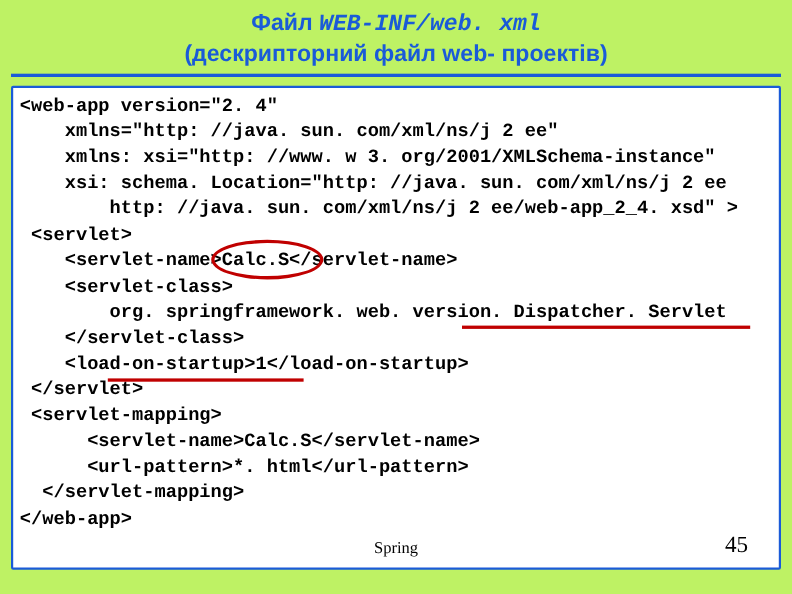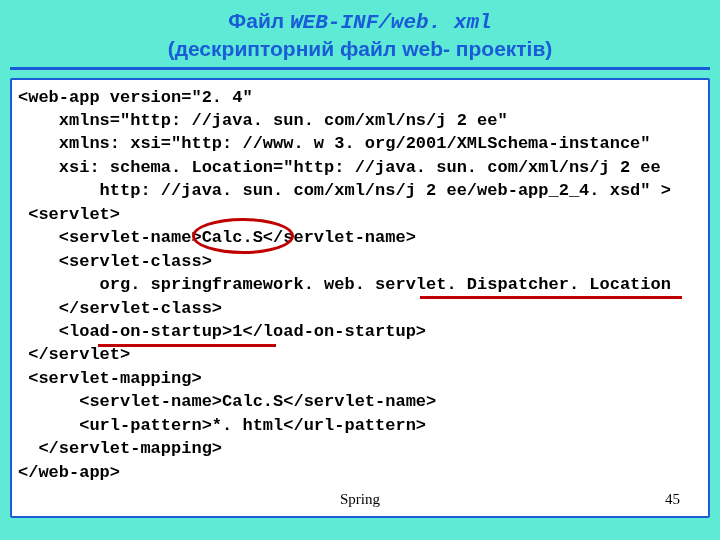--- a/index.html
+++ b/index.html
@@ -1,24 +1,24 @@
 <!DOCTYPE html>
 <html><head>
 <meta charset="utf-8">
 <style>
   html,body{margin:0;padding:0}
   body{width:720px;height:540px;background:#e8e8e8;font-family:Verdana,Arial,sans-serif;font-size:14px;overflow:hidden}
-  .slide{width:720px;height:540px;background:#5eead4;position:relative;box-sizing:border-box}
+  .slide{width:720px;height:540px;background:#bef264;position:relative;box-sizing:border-box}
   .title{text-align:center;padding:8px 10px 2px;font-weight:bold;font-size:21px;line-height:1.25;color:#1a5bd8}
   .title .mono{font-family:'Courier New',monospace;font-style:italic}
   .title .ital{}
   .title .row{display:block;border-bottom:3px solid #1a5bd8;padding-bottom:4px}
   .codebox{margin:6px 10px 0;border:2px solid #1a5bd8;border-radius:2px;padding:6px 6px 6px 6px;background:#fff;font-family:'Courier New',monospace;font-weight:bold;font-size:17px;line-height:1.38;white-space:pre;position:relative;color:#000;height:440px;box-sizing:border-box;overflow:hidden}
   .footer-name{position:absolute;bottom:6px;left:50%;transform:translateX(-50%);font-family:'Times New Roman',serif;font-size:15px;color:#000;font-weight:normal}
-  .footer-num{position:absolute;bottom:6px;right:28px;font-family:'Times New Roman',serif;font-size:15px;color:#000;font-weight:normal}
+  .footer-num{position:absolute;bottom:6px;right:28px;font-family:'Times New Roman',serif;font-size:21px;color:#000;font-weight:normal}
   .ellipse{position:absolute;border:3px solid #c00000;border-radius:50%;pointer-events:none}
   .underline{position:absolute;height:3px;background:#c00000;pointer-events:none}
 </style>
 </head>
 <body>
 
 <div class="slide">
 
   <div class="title">
     <span class="row">
@@ -28,21 +28,21 @@
   </div>
 
   <div class="codebox"><span>&lt;web-app version="2. 4"</span>
 <span>    xmlns="http: //java. sun. com/xml/ns/j 2 ee"</span>
 <span>    xmlns: xsi="http: //www. w 3. org/2001/XMLSchema-instance"</span>
 <span>    xsi: schema. Location="http: //java. sun. com/xml/ns/j 2 ee</span>
 <span>        http: //java. sun. com/xml/ns/j 2 ee/web-app_2_4. xsd" &gt;</span>
 <span> &lt;servlet&gt;</span>
 <span>    &lt;servlet-name&gt;Calc.S&lt;/servlet-name&gt;</span>
 <span>    &lt;servlet-class&gt;</span>
-<span>        org. springframework. web. servlet. Dispatcher. Location</span>
+<span>        org. springframework. web. version. Dispatcher. Servlet</span>
 <span>    &lt;/servlet-class&gt;</span>
 <span>    &lt;load-on-startup&gt;1&lt;/load-on-startup&gt;</span>
 <span> &lt;/servlet&gt;</span>
 <span> &lt;servlet-mapping&gt;</span>
 <span>      &lt;servlet-name&gt;Calc.S&lt;/servlet-name&gt;</span>
 <span>      &lt;url-pattern&gt;*. html&lt;/url-pattern&gt;</span>
 <span>  &lt;/servlet-mapping&gt;</span>
 <span>&lt;/web-app&gt;</span>
     <span class="footer-name">Spring</span>
     <span class="footer-num">45</span>

